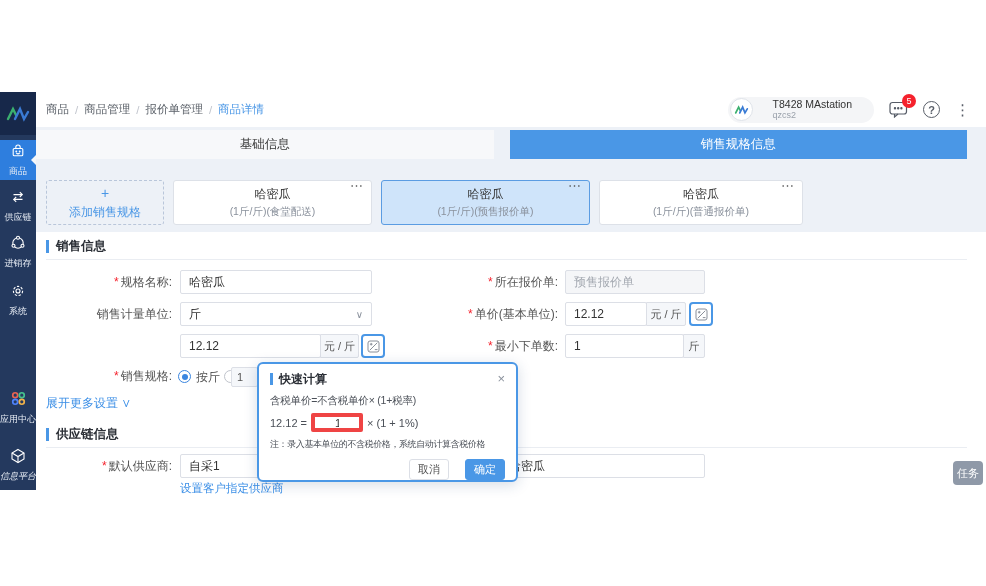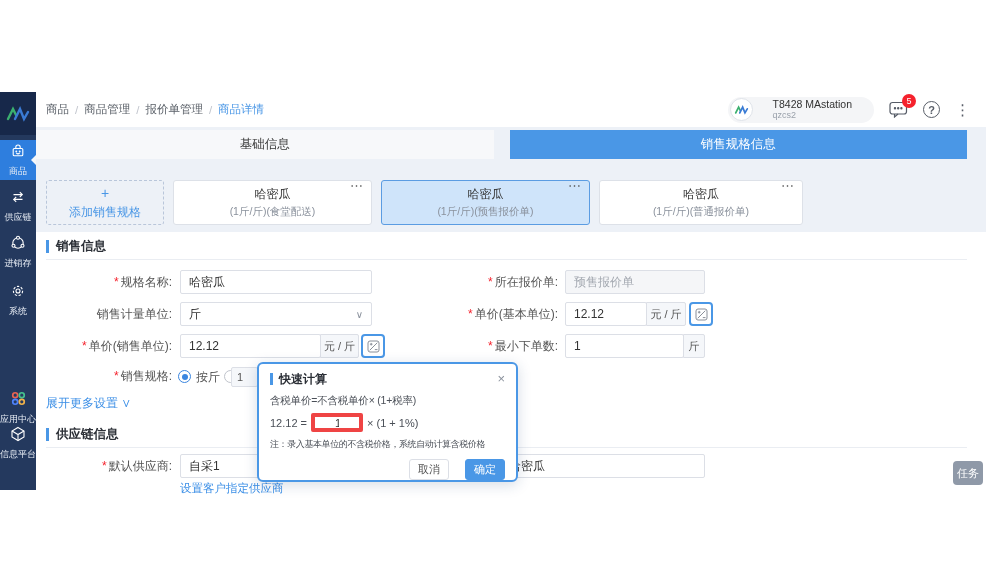--- a/index.html
+++ b/index.html
@@ -146,21 +146,21 @@
         <svg width="17" height="17" viewBox="0 0 18 18" fill="none" stroke-width="1.8">
           <circle cx="5.5" cy="5.5" r="2.6" stroke="#e86452"></circle>
           <circle cx="12.5" cy="5.5" r="2.6" stroke="#45c28f"></circle>
           <circle cx="5.5" cy="12.5" r="2.6" stroke="#4e83fd"></circle>
           <circle cx="12.5" cy="12.5" r="2.6" stroke="#f0b24a"></circle>
         </svg>
       </span>
       <span class="s-label">应用中心</span>
     </div>
 
-    <div class="s-item" style="top:329px;height:44px;">
+    <div class="s-item" style="top:351px;height:44px;font-style:italic;">
       <span>
         <svg width="16" height="16" viewBox="0 0 16 16" fill="none" stroke="#fff" stroke-width="1.1">
           <path d="M8 1.5 L14 5 V11 L8 14.5 L2 11 V5 Z"></path>
           <path d="M2 5 L8 8.5 L14 5 M8 8.5 V14.5"></path>
         </svg>
       </span>
       <span class="s-label">信息平台</span>
     </div>
   </aside>
 
@@ -251,21 +251,20 @@
   <div class="suffix" style="left:646px;top:302px;width:40px;">元 / 斤</div>
   <button class="calc-btn" style="left:689px;top:302px;">
     <svg width="13" height="13" viewBox="0 0 13 13" fill="none" stroke="#8a8f99" stroke-width="1">
       <rect x="1" y="1" width="11" height="11" rx="2"></rect>
       <path d="M10.3 2.7 L2.7 10.3"></path>
       <path d="M4.2 2.9 v2.6 M2.9 4.2 h2.6"></path>
       <path d="M7.8 9.6 h2.7"></path>
     </svg>
   </button>
 
-  <div class="lbl" style="left:47px;top:334px;"><span class="star">*</span><span>单价(销售单位):</span></div>
   <input class="inp" style="left: 180px; top: 334px; width: 141px;" value="12.12">
   <div class="suffix" style="left:320px;top:334px;width:39px;">元 / 斤</div>
   <button class="calc-btn" style="left:361px;top:334px;">
     <svg width="13" height="13" viewBox="0 0 13 13" fill="none" stroke="#8a8f99" stroke-width="1">
       <rect x="1" y="1" width="11" height="11" rx="2"></rect>
       <path d="M10.3 2.7 L2.7 10.3"></path>
       <path d="M4.2 2.9 v2.6 M2.9 4.2 h2.6"></path>
       <path d="M7.8 9.6 h2.7"></path>
     </svg>
   </button>

